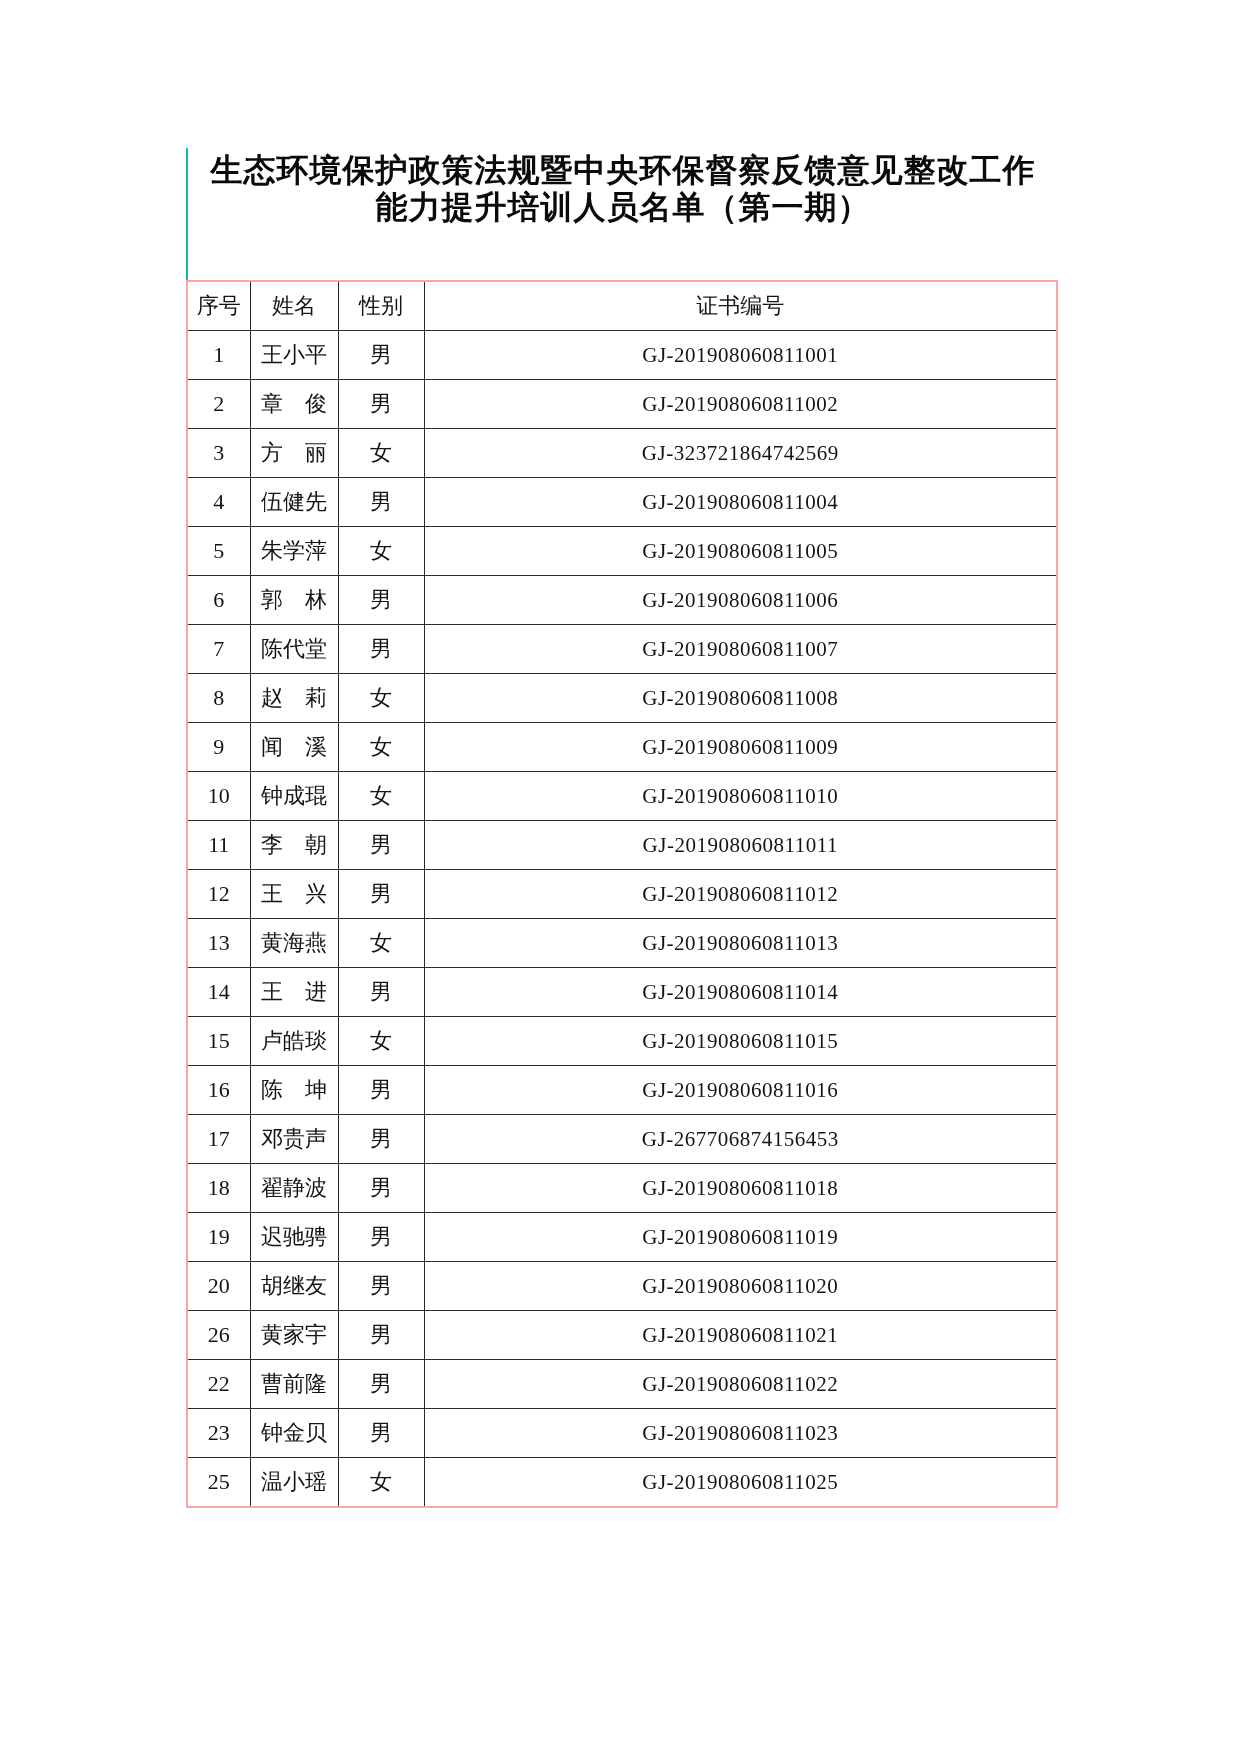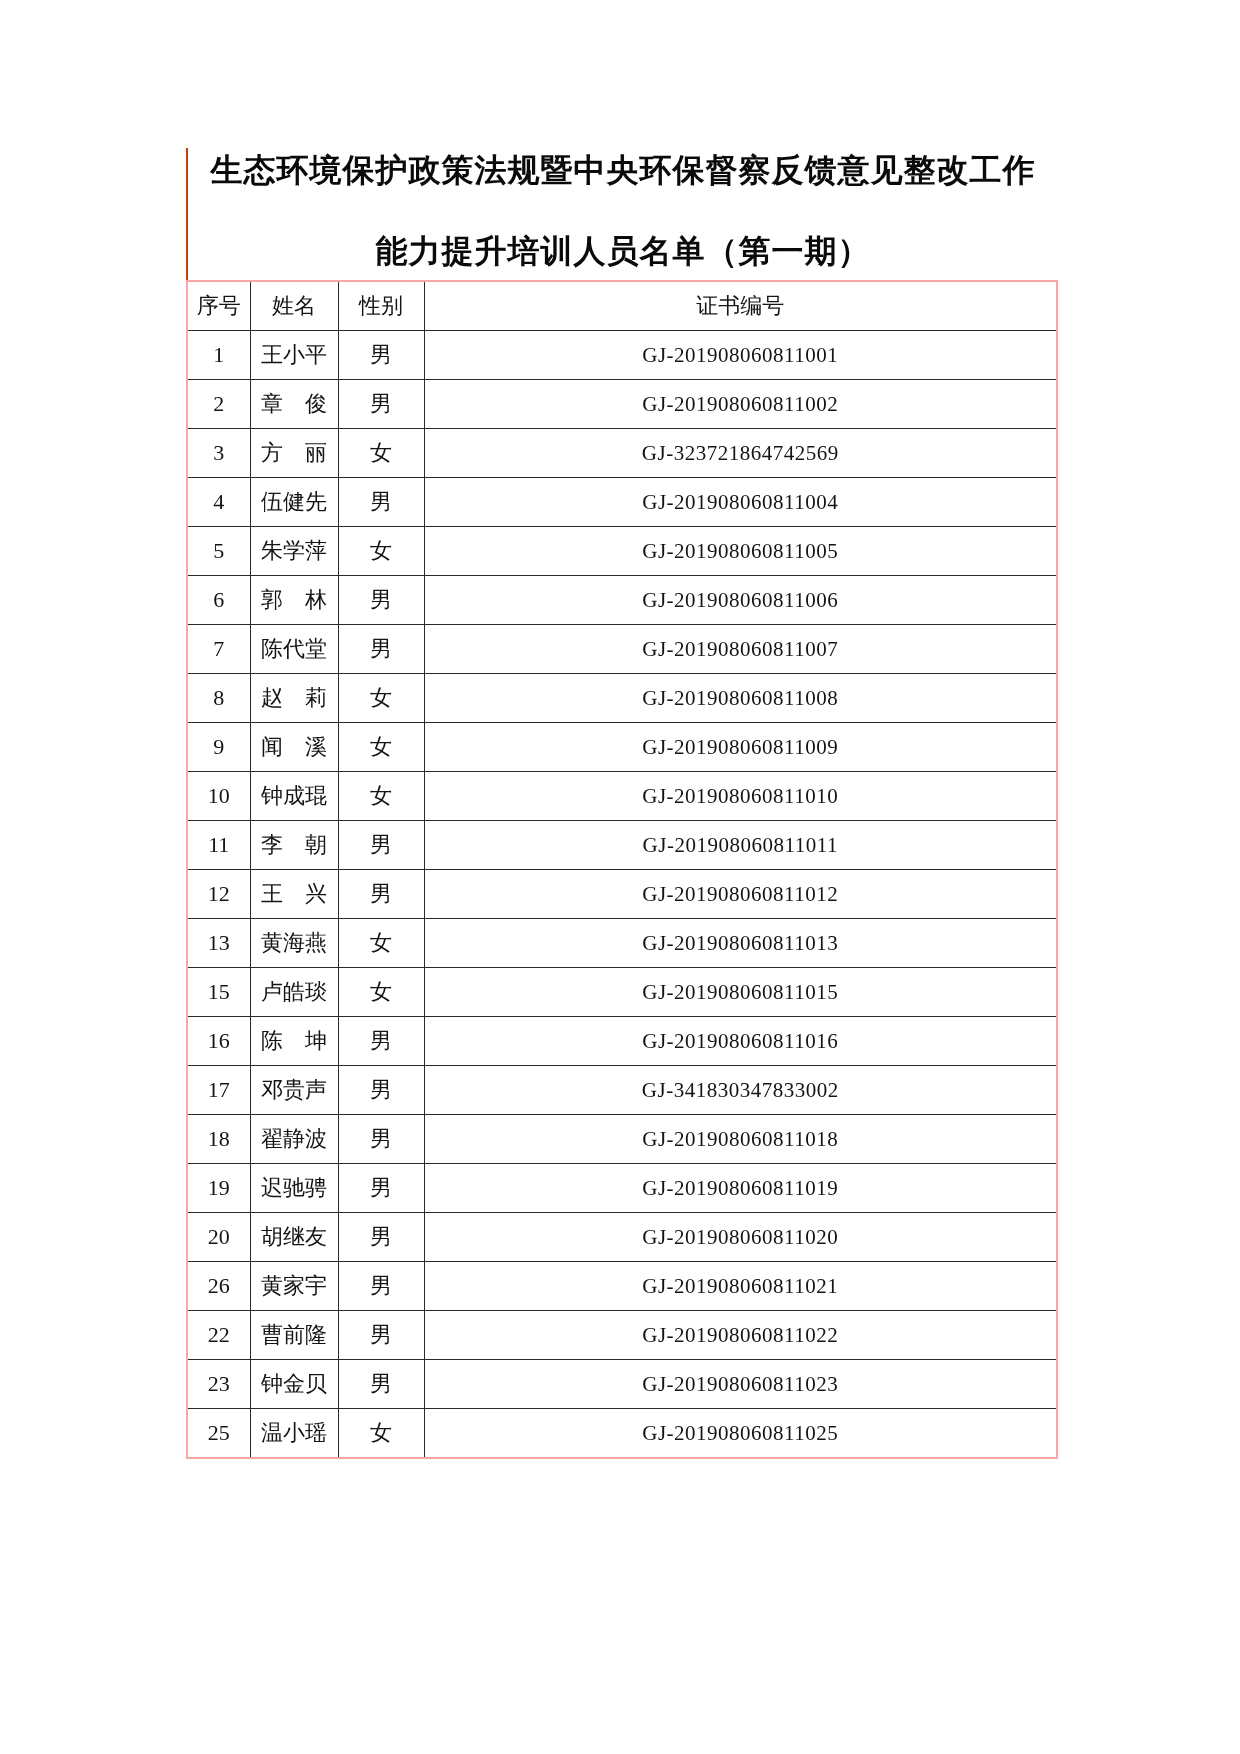--- a/index.html
+++ b/index.html
@@ -16,25 +16,25 @@
     color: #111111;
     overflow: hidden;
   }
   .content {
     position: absolute;
     left: 186px;
     top: 148px;
     width: 872px;
   }
   .title-block {
-    border-left: 2px solid #c2410c;
+    border-left: 2px solid #14b8a6;
     height: 132px;
     display: flex;
     flex-direction: column;
-    justify-content: space-between;
+    justify-content: flex-start;
     align-items: center;
     box-sizing: border-box;
     padding: 4px 0 10px 0;
   }
   .title-line {
     font-size: 32px;
     font-weight: bold;
     letter-spacing: 1px;
     line-height: 1.15;
     white-space: nowrap;
@@ -170,36 +170,42 @@
             <td>男</td>
             <td class="cert">GJ-201908060811012</td>
           </tr>
           <tr>
             <td>13</td>
             <td class="name">黄海燕</td>
             <td>女</td>
             <td class="cert">GJ-201908060811013</td>
           </tr>
           <tr>
+            <td>14</td>
+            <td class="name">王　进</td>
+            <td>男</td>
+            <td class="cert">GJ-201908060811014</td>
+          </tr>
+          <tr>
             <td>15</td>
             <td class="name">卢皓琰</td>
             <td>女</td>
             <td class="cert">GJ-201908060811015</td>
           </tr>
           <tr>
             <td>16</td>
             <td class="name">陈　坤</td>
             <td>男</td>
             <td class="cert">GJ-201908060811016</td>
           </tr>
           <tr>
             <td>17</td>
             <td class="name">邓贵声</td>
             <td>男</td>
-            <td class="cert">GJ-341830347833002</td>
+            <td class="cert">GJ-267706874156453</td>
           </tr>
           <tr>
             <td>18</td>
             <td class="name">翟静波</td>
             <td>男</td>
             <td class="cert">GJ-201908060811018</td>
           </tr>
           <tr>
             <td>19</td>
             <td class="name">迟驰骋</td>

